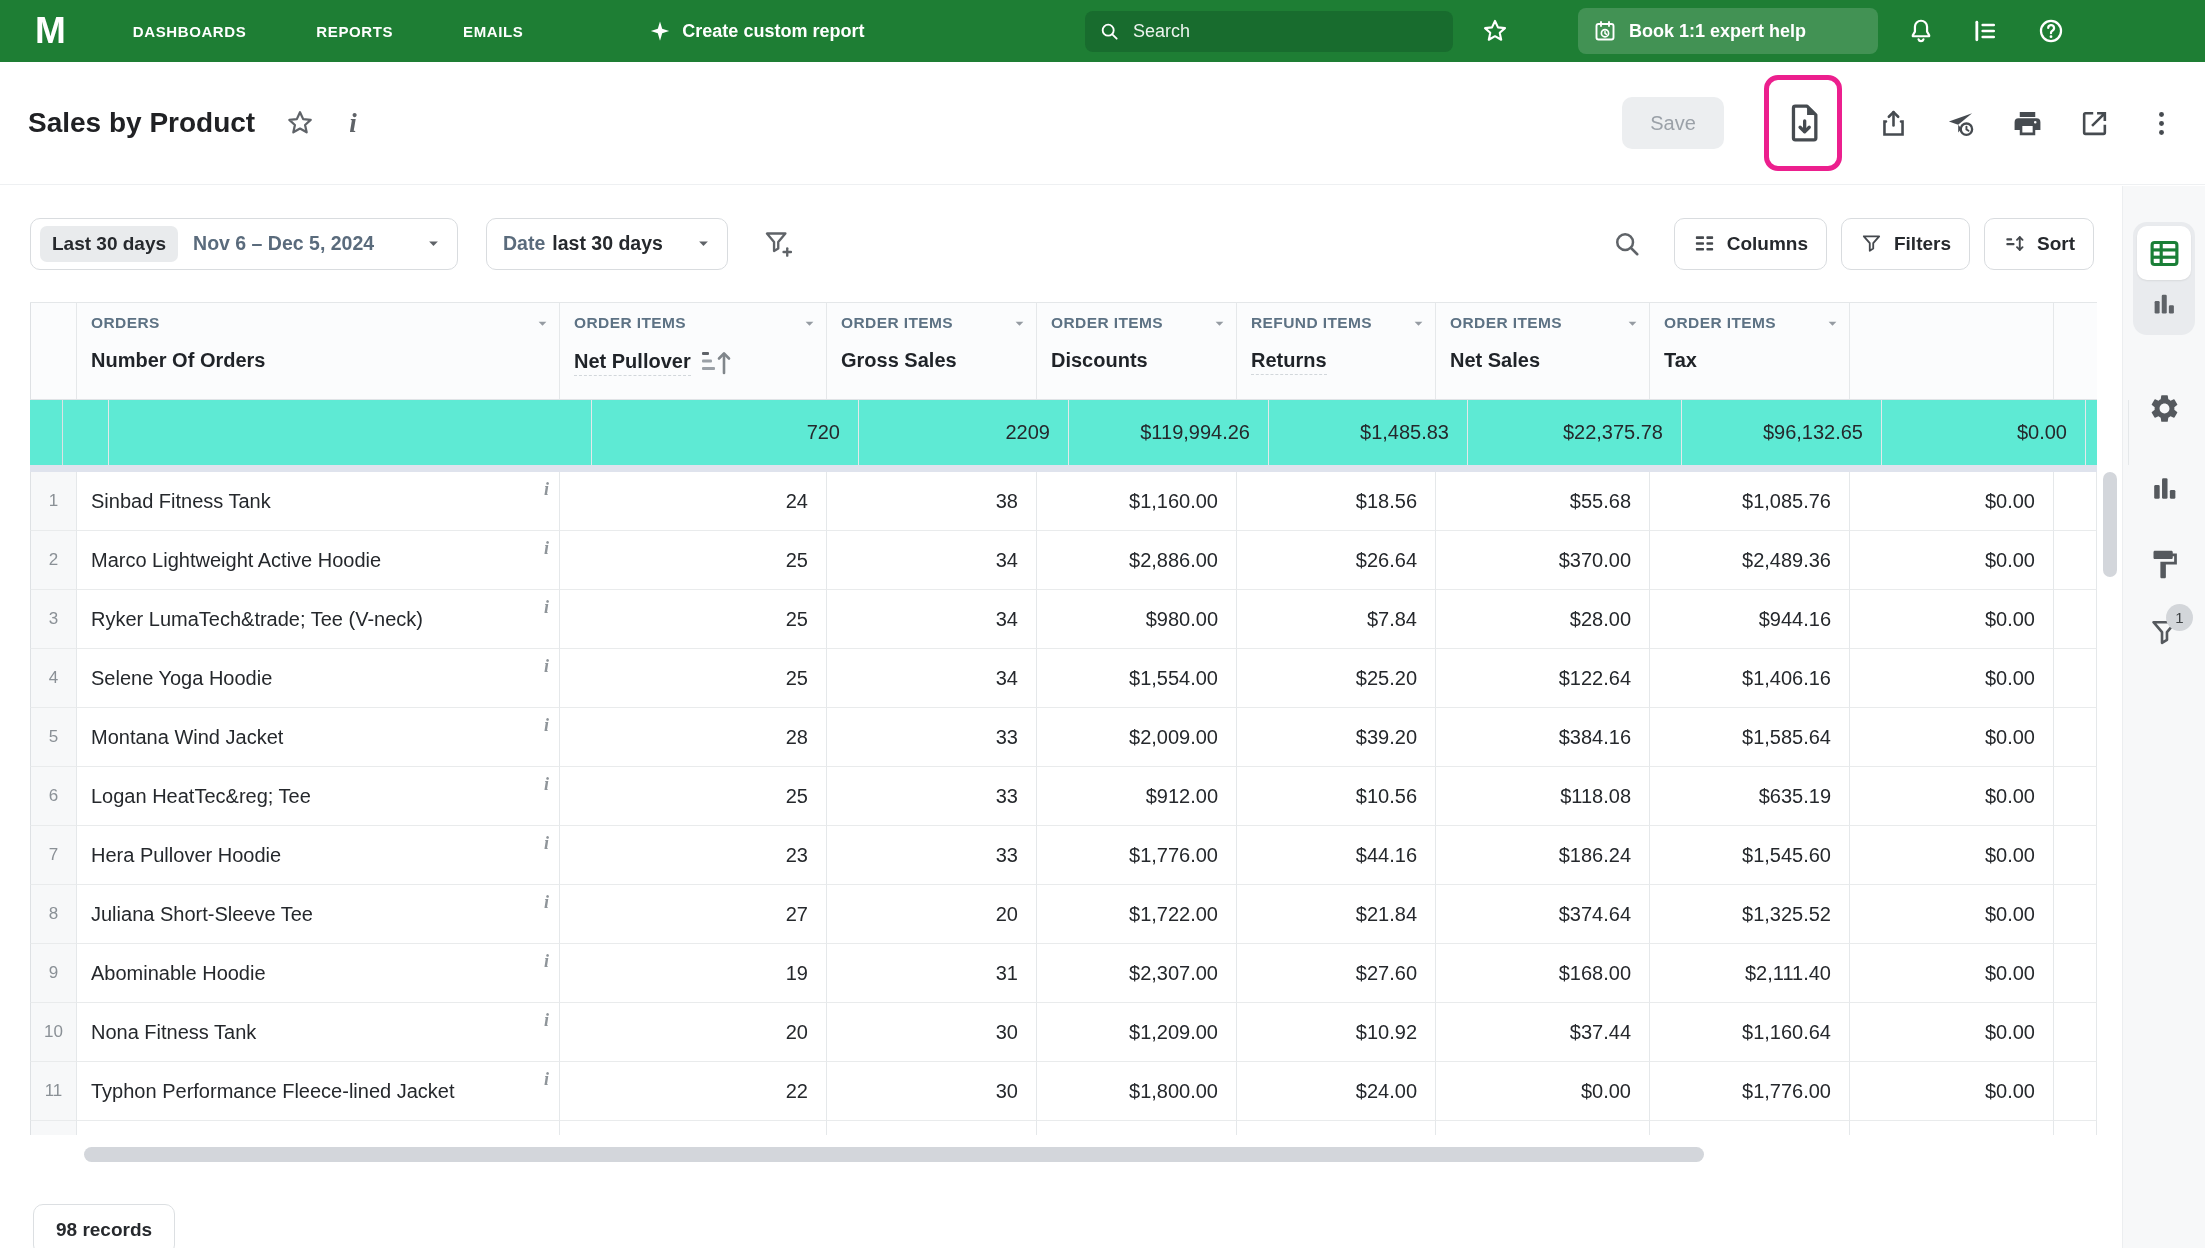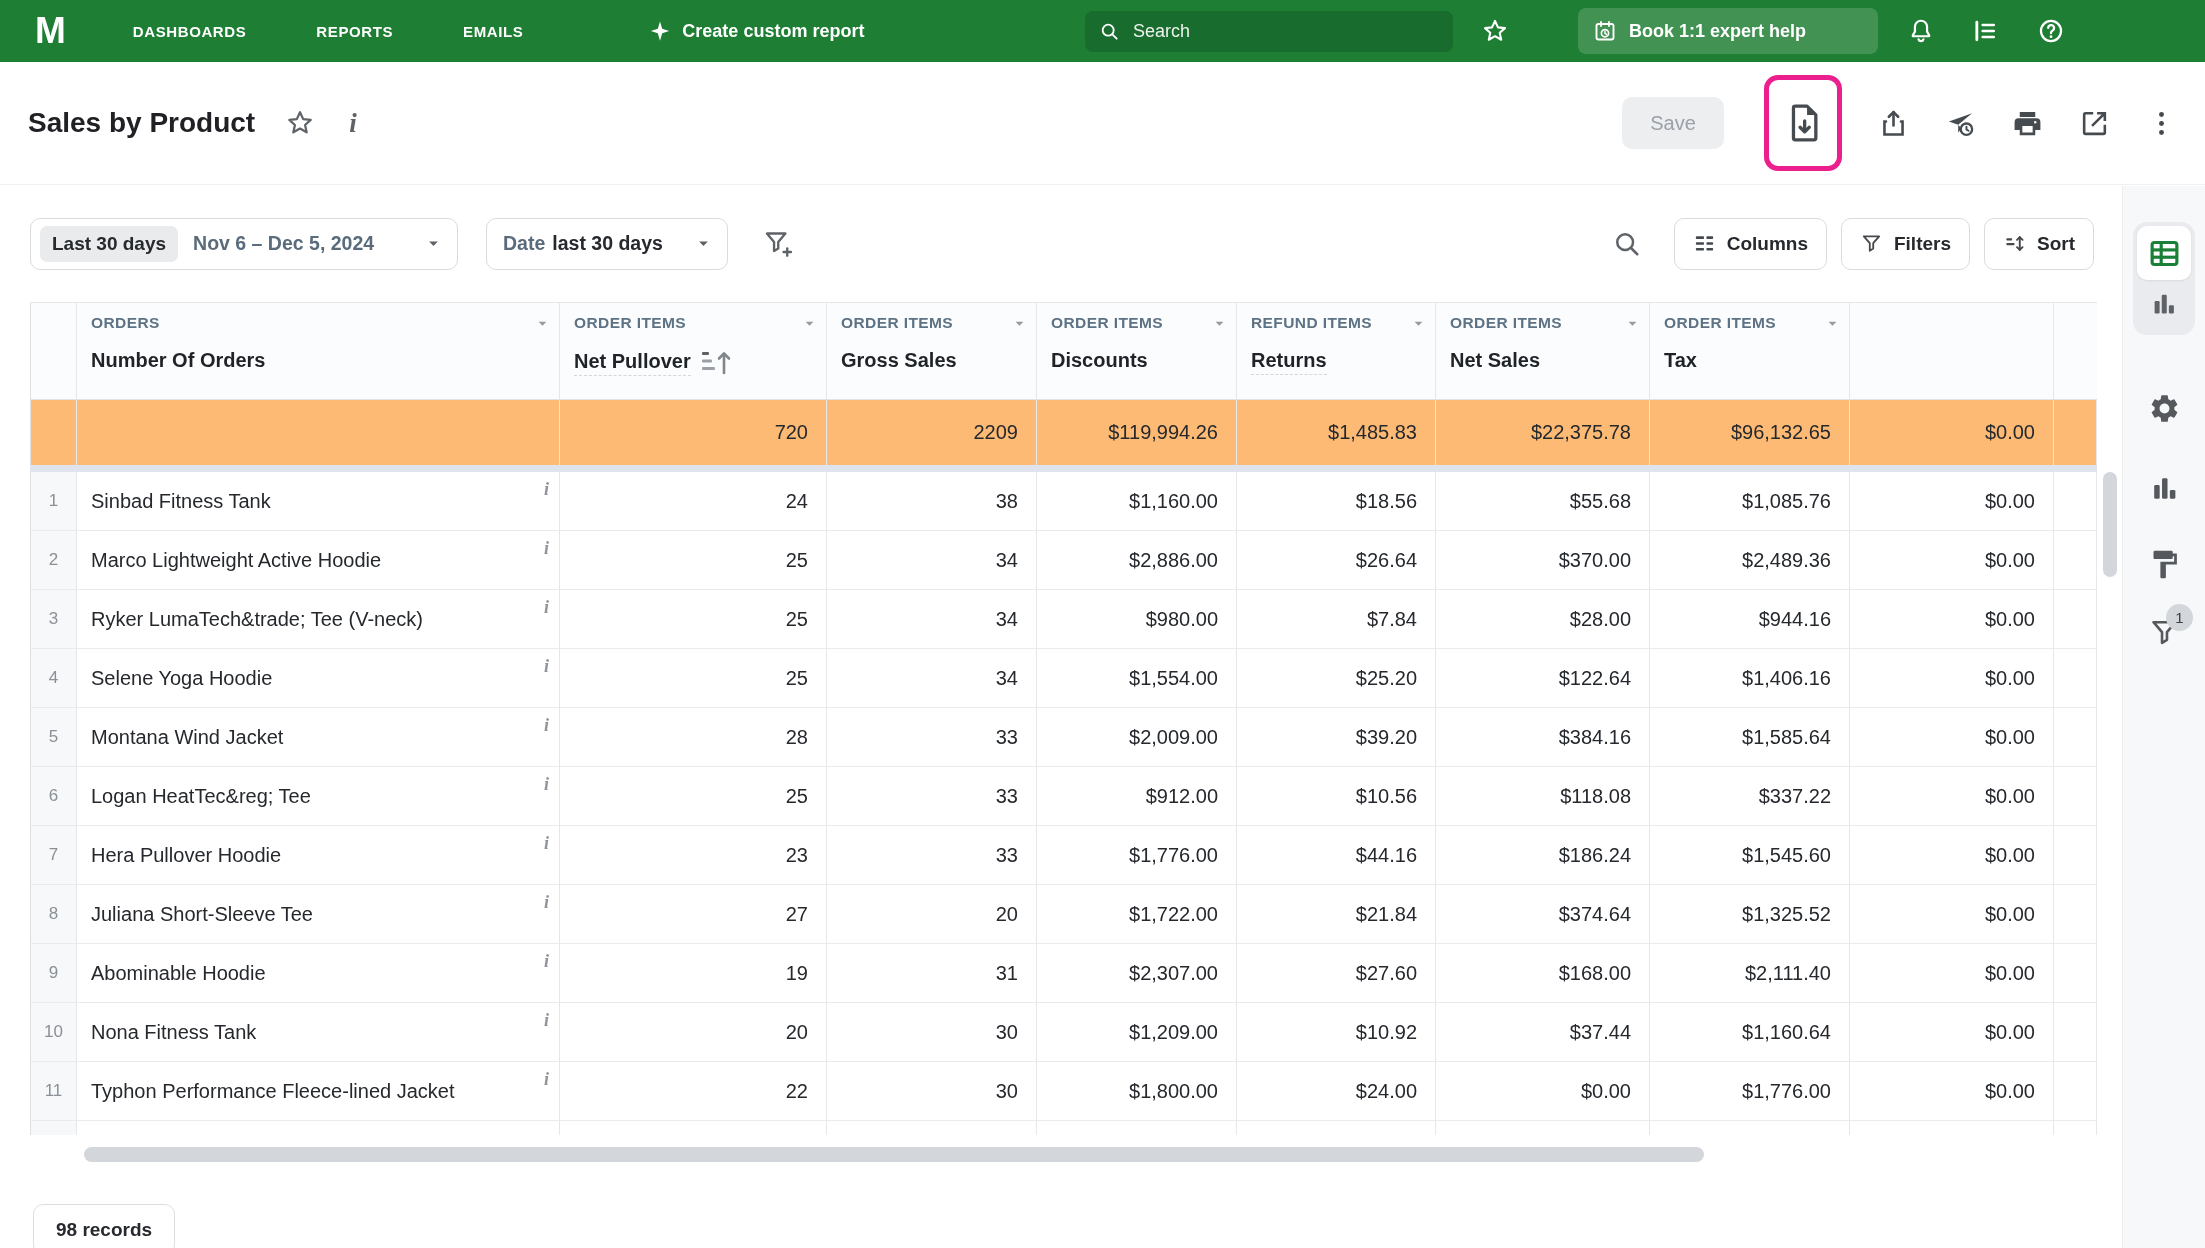--- a/index.html
+++ b/index.html
@@ -65,21 +65,21 @@
   .cell { border-right:1px solid #e5e8ea; position:relative; }
   .gutter-cell { border-left:1px solid #dee1e4; }
   .thead { border-top:1px solid #e4e7e9; border-bottom:1px solid #e0e3e6; background:#fbfcfd; }
   .thead .cell { height:96px; }
   .hgroup { display:flex; align-items:center; padding:11px 8px 0 14px; }
   .hgroup-label { font-size:15.5px; font-weight:700; letter-spacing:.4px; color:#5d7284; }
   .hgroup .caret { width:17px; height:17px; color:#959ba2; margin-left:auto; }
   .hlabel { display:flex; align-items:center; padding:17px 8px 0 14px; font-size:20px; font-weight:700; color:#1f2328; }
   .dashed-u { border-bottom:1.5px dashed #d2d7db; padding-bottom:2px; }
   .sort-mini { width:32px; height:28px; margin-left:10px; flex:0 0 auto; }
-  .summary { background:#fdba74; }
+  .summary { background:#5eead4;padding-left:32px; }
   .summary .cell { height:65px; display:flex; align-items:center; }
   .num-cell { justify-content:flex-end; padding-right:18px; font-size:20px; color:#25282c; }
   .tdivider { height:7px; background:#dfe3ed; }
   .drow { background:#fff; }
   .drow .cell { height:59px; display:flex; align-items:center; border-bottom:1px solid #e9ebec; }
   .drow .gutter-cell { background:#f7f8f9; justify-content:center; font-size:17px; color:#8a9096; }
   .name-cell { padding-left:14px; font-size:20px; color:#25282c; }
   .info-i { position:absolute; right:10px; top:7px; font-family:"Liberation Serif","DejaVu Serif",serif; font-style:italic; font-weight:700; font-size:18px; color:#8f959a; cursor:pointer; }
   .partial .cell { height:14px; border-bottom:none; }
 
@@ -459,21 +459,21 @@
           <div class="cell gutter-cell">6</div>
           <div class="cell name-cell">
             <span>Logan  HeatTec&amp;reg; Tee</span>
             <span class="info-i">i</span>
           </div>
           <div class="cell num-cell">25</div>
           <div class="cell num-cell">33</div>
           <div class="cell num-cell">$912.00</div>
           <div class="cell num-cell">$10.56</div>
           <div class="cell num-cell">$118.08</div>
-          <div class="cell num-cell">$337.22</div>
+          <div class="cell num-cell">$635.19</div>
           <div class="cell num-cell">$0.00</div>
           <div class="cell "></div>
         </div>
         <div class="grid-row drow">
           <div class="cell gutter-cell">7</div>
           <div class="cell name-cell">
             <span>Hera Pullover Hoodie</span>
             <span class="info-i">i</span>
           </div>
           <div class="cell num-cell">23</div>

